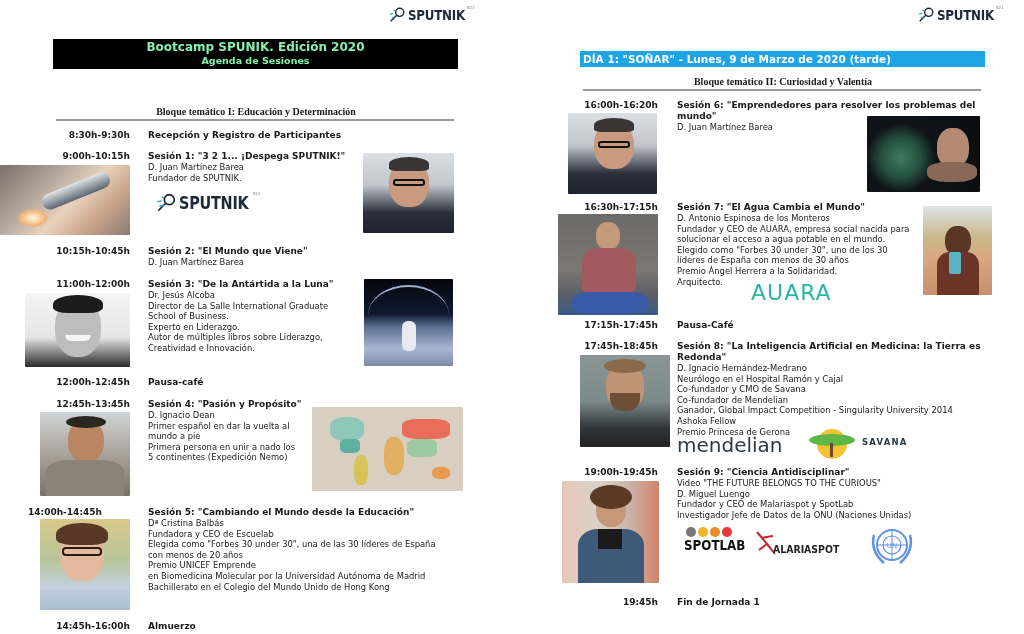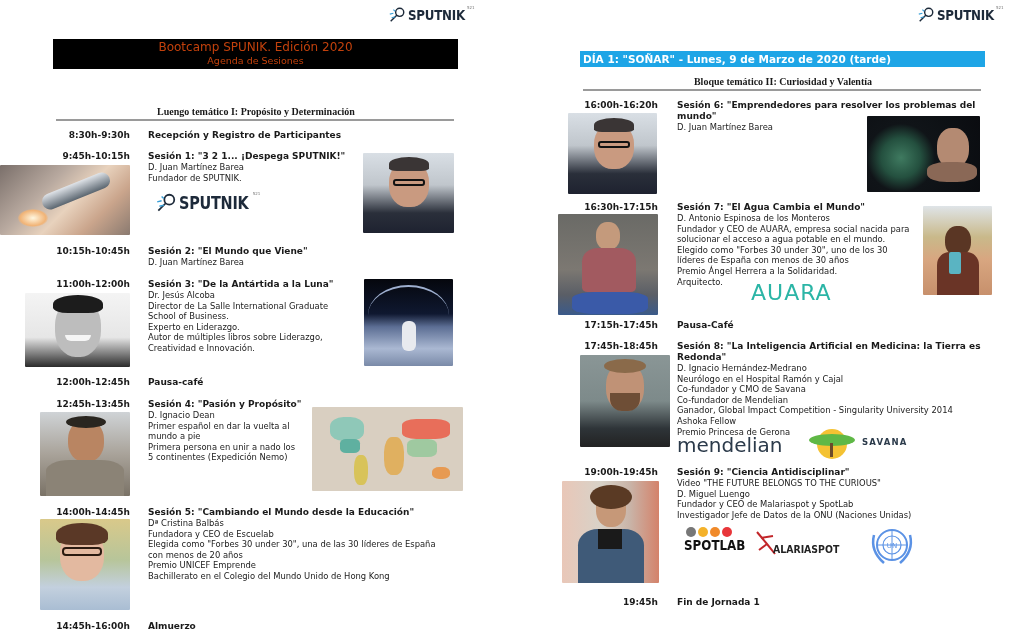--- a/index.html
+++ b/index.html
@@ -9,21 +9,21 @@
   #page-left { left: 0; width: 512px; }
   #page-right { left: 512px; width: 512px; }
   .abs { position: absolute; }
 
   
   .logo { display: flex; align-items: flex-start; gap: 2px; }
   .logo .glyph { width: 18px; height: 18px; }
   .logo .word { font-family: "DejaVu Sans", sans-serif; font-weight: bold; font-size: 14px; letter-spacing: -0.3px; color: #1d2a3a; transform: scaleX(0.85); transform-origin: left center; line-height: 18px; }
   .logo .sup { font-size: 4px; color: #777; margin-left: -10px; margin-top: -1px; }
 
-  .title-bar { background: #000; color: #c2410c; text-align: center; font-weight: normal; }
+  .title-bar { background: #000; color: #86efac; text-align: center; font-weight: bold; }
   .title-bar .t1 { font-size: 12px; line-height: 15px; padding-top: 1px; }
   .title-bar .t2 { font-size: 9.5px; line-height: 12px; }
   .day-bar { background: #1ea5e6; color: #fff; font-weight: bold; font-size: 10.5px; line-height: 16px; padding-left: 3px; white-space: nowrap; }
   .block-title { font-weight: bold; font-size: 10px; text-align: center; line-height: 14px; font-family: Liberation Serif, serif; }
   .rule { height: 2px; background: #9a9a9a; }
 
   .time { font-weight: bold; font-size: 9px; text-align: right; width: 130px; white-space: nowrap; line-height: 11px; }
   .entry { font-size: 8.4px; line-height: 10.6px; }
   .entry .s-title { font-weight: bold; font-size: 9px; line-height: 11px; }
   .entry .it { }
@@ -46,29 +46,29 @@
     <span class="word">SPUTNIK</span>
     <span class="sup">521</span>
   </div>
 
   <div class="abs title-bar" style="left:53px; top:39px; width:405px; height:30px;">
     <div class="t1">Bootcamp SPUNIK. Edición 2020</div>
     <div class="t2">Agenda de Sesiones</div>
   </div>
 
 
-  <div class="abs block-title" style="left:56px; top:105px; width:400px;">Luengo temático I: Propósito y Determinación</div>
+  <div class="abs block-title" style="left:56px; top:105px; width:400px;">Bloque temático I: Educación y Determinación</div>
   <div class="abs rule" style="left:56px; top:119px; width:398px;"></div>
 
   <div class="abs time" style="left:0px; top:130px;">8:30h-9:30h</div>
   <div class="abs entry" style="left:148px; top:130px;">
     <div class="s-title">Recepción y Registro de Participantes</div>
   </div>
 
-  <div class="abs time" style="left:0px; top:151px;">9:45h-10:15h</div>
+  <div class="abs time" style="left:0px; top:151px;">9:00h-10:15h</div>
   <div class="abs entry" style="left:148px; top:151px;">
     <div class="s-title">Sesión 1: "3 2 1... ¡Despega SPUTNIK!"</div>
     <div class="it">D. Juan Martínez Barea</div>
     <div>Fundador de SPUTNIK.</div>
   </div>
   <div class="abs logo" style="left:155px; top:192px;">
     <svg class="glyph" viewBox="0 0 20 20" style="width:22px;height:22px;">
       <circle cx="13" cy="7" r="4.5" fill="none" stroke="#1d2a3a" stroke-width="1.6"></circle>
       <line x1="10" y1="10" x2="3" y2="17" stroke="#1d2a3a" stroke-width="1.6"></line>
       <path d="M2 9 L6 8 M4 13 L8 12 M6 4 L8 6" stroke="#3aa0d8" stroke-width="1.3"></path>
@@ -134,28 +134,29 @@
   <div class="abs photo" style="left:312px; top:407px; width:151px; height:84px; background:#d9cfc1;">
     <div style="position:absolute; left:18px; top:10px; width:34px; height:24px; border-radius:40%; background:#8fc8b8;"></div>
     <div style="position:absolute; left:28px; top:32px; width:20px; height:14px; border-radius:30%; background:#5fb0a0;"></div>
     <div style="position:absolute; left:42px; top:48px; width:14px; height:30px; border-radius:40%; background:#d8c35a;"></div>
     <div style="position:absolute; left:72px; top:30px; width:20px; height:38px; border-radius:40%; background:#e0b060;"></div>
     <div style="position:absolute; left:90px; top:12px; width:48px; height:20px; border-radius:30%; background:#e86e5a;"></div>
     <div style="position:absolute; left:95px; top:32px; width:30px; height:18px; border-radius:30%; background:#9fc9a0;"></div>
     <div style="position:absolute; left:120px; top:60px; width:18px; height:12px; border-radius:40%; background:#e79a52;"></div>
   </div>
 
-  <div class="abs time" style="left:0px; top:507px;">14:00h-14:45h</div>
+  <div class="abs time" style="left:0px; top:507px;text-align:center;">14:00h-14:45h</div>
   <div class="abs entry" style="left:148px; top:507px;">
     <div class="s-title">Sesión 5:  "Cambiando el Mundo desde la Educación"</div>
     <div class="it">Dª Cristina Balbás</div>
     <div>Fundadora y CEO de Escuelab</div>
     <div>Elegida como "Forbes 30 under 30", una de las 30 líderes de España</div>
     <div>con menos de 20 años</div>
     <div>Premio UNICEF Emprende</div>
+    <div>en Biomedicina Molecular por la Universidad Autónoma de Madrid</div>
     <div>Bachillerato en el Colegio del Mundo Unido de Hong Kong</div>
   </div>
   <div class="abs photo" style="left:40px; top:519px; width:90px; height:91px; background: linear-gradient(180deg,#d9c98a 0%,#b7c59a 45%,#c3d0de 75%,#a9bdd3 100%);">
     <div style="position:absolute; left:20px; top:10px; width:44px; height:52px; border-radius:45%; background:#e3b9a0;"></div>
     <div style="position:absolute; left:16px; top:4px; width:52px; height:22px; border-radius:50% 50% 30% 30%; background:#5a3826;"></div>
     <div style="position:absolute; left:22px; top:28px; width:40px; height:9px; border:2px solid #2a1a10; border-radius:4px;"></div>
   </div>
 
   <div class="abs time" style="left:0px; top:621px;">14:45h-16:00h</div>
   <div class="abs entry" style="left:148px; top:621px;">

